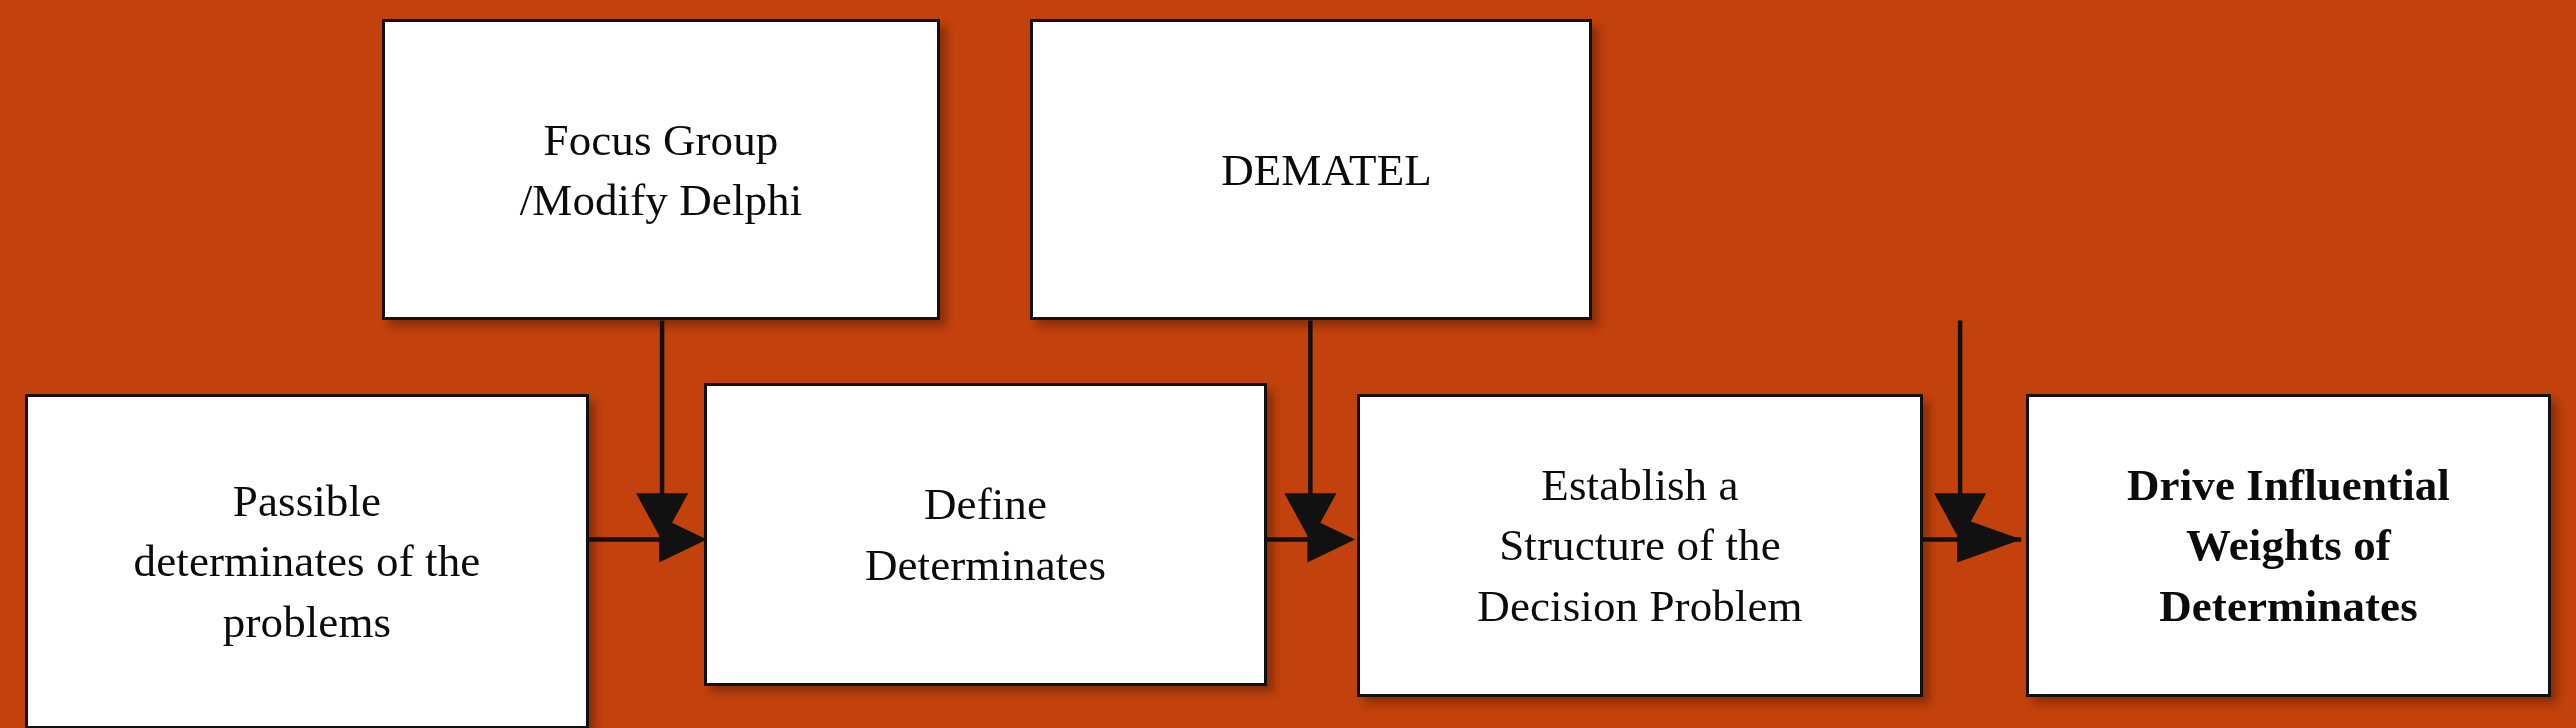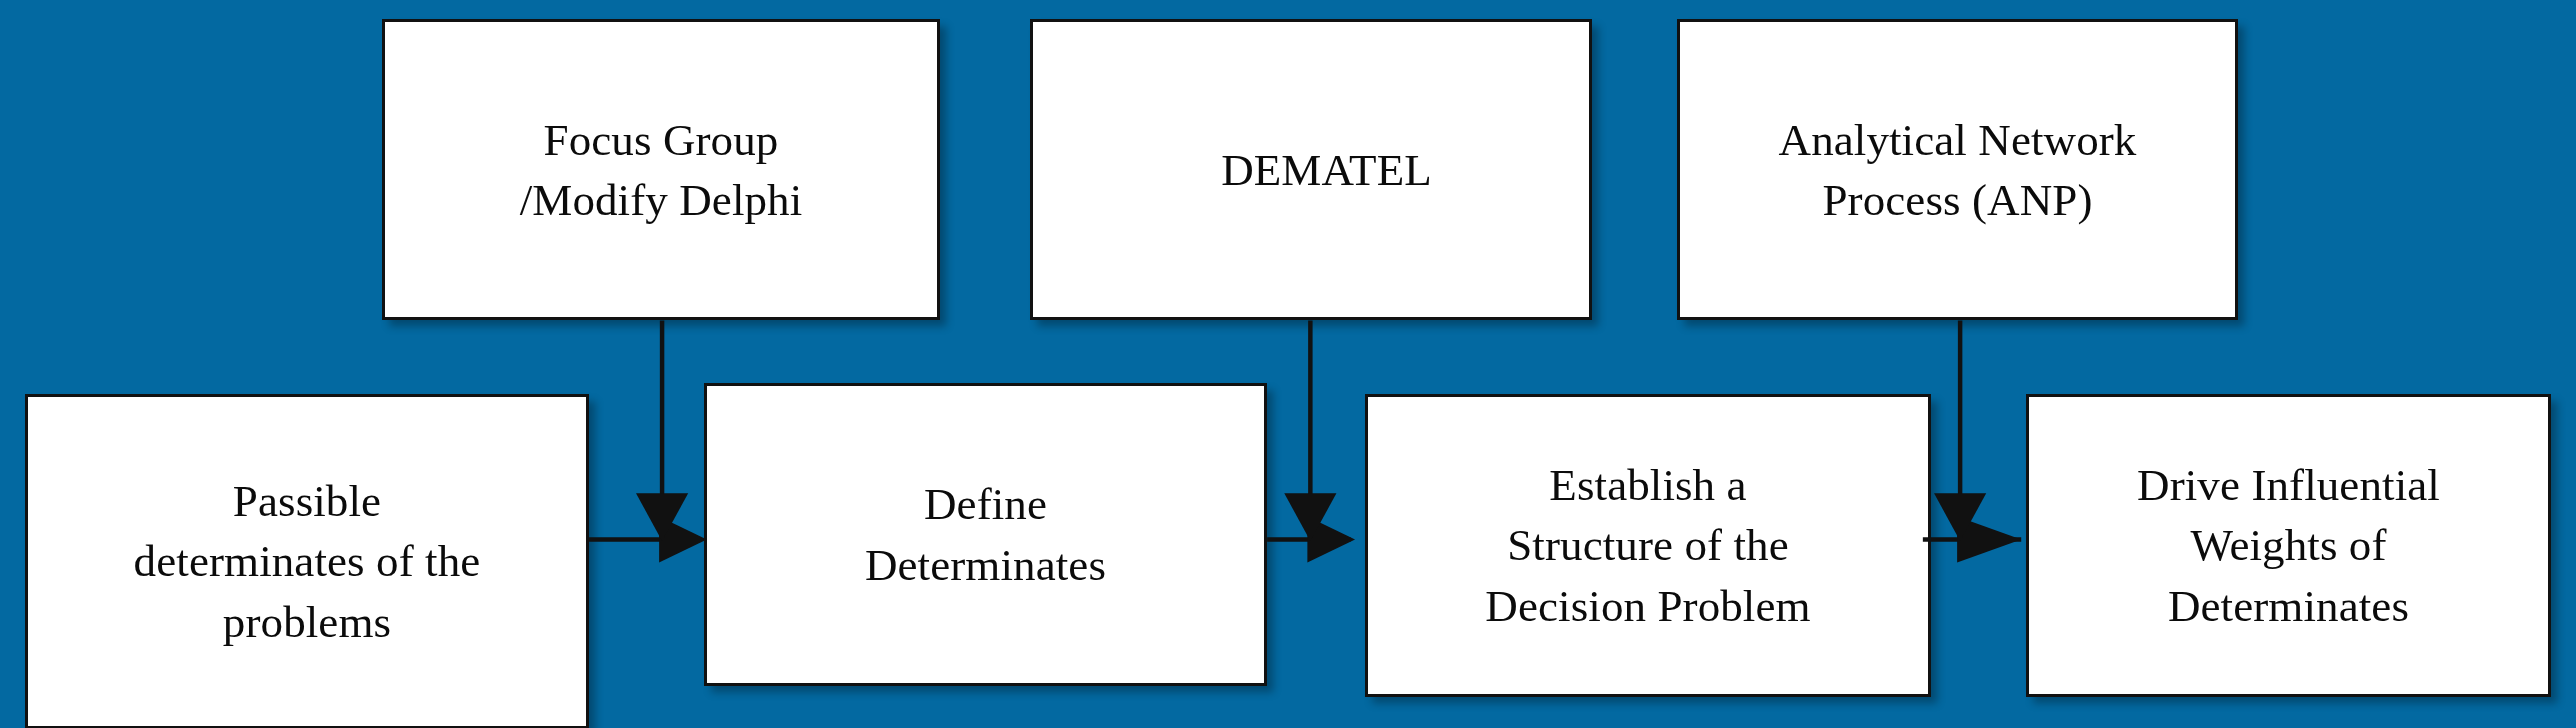--- a/index.html
+++ b/index.html
@@ -5,21 +5,21 @@
 <style>
   html, body {
     margin: 0;
     padding: 0;
     background: #ffffff;
   }
   #canvas {
     position: relative;
     width: 2576px;
     height: 728px;
-    background: #0369a1;
+    background: #c2410c;
     overflow: hidden;
     font-family: "Liberation Serif", "DejaVu Serif", serif;
   }
   .node {
     position: absolute;
     box-sizing: border-box;
     background: #ffffff;
     border: 3.7px solid #111111;
     box-shadow: 6.7px 6.7px 8.2px rgba(0,0,0,0.30);
     display: flex;
@@ -38,22 +38,22 @@
     white-space: pre-line;
     letter-spacing: 0.1px;
   }
   
   #node-focus-group  { left: 382px;  top: 19.4px;  width: 558px; height: 301px; }
   #node-dematel      { left: 1030px; top: 19.4px;  width: 562px; height: 301px; padding-left: 31px; }
   #node-anp          { left: 1677px; top: 19.4px;  width: 561px; height: 301px; }
   
   #node-possible     { left: 25px;   top: 394px; width: 564px; height: 335px; }
   #node-define       { left: 704px;  top: 383px; width: 563px; height: 303px; }
-  #node-establish    { left: 1357px; top: 394px; width: 566px; height: 303px; margin-left: 8px; }
-  #node-drive        { left: 2026px; top: 394px; width: 525px; height: 303px; }
+  #node-establish    { left: 1357px; top: 394px; width: 566px; height: 303px; }
+  #node-drive        { left: 2026px; top: 394px; width: 525px; height: 303px; font-weight: bold; }
 
   
   #connectors {
     position: absolute;
     left: 0;
     top: 0;
     width: 2576px;
     height: 728px;
     pointer-events: none;
   }
@@ -74,24 +74,20 @@
 
   <div class="node" id="node-focus-group">
     <span class="node-label">Focus Group
 /Modify Delphi</span>
   </div>
 
   <div class="node" id="node-dematel">
     <span class="node-label">DEMATEL</span>
   </div>
 
-  <div class="node" id="node-anp">
-    <span class="node-label">Analytical Network
-Process (ANP)</span>
-  </div>
 
   <div class="node" id="node-possible">
     <span class="node-label">Passible
 determinates of the
 problems</span>
   </div>
 
   <div class="node" id="node-define">
     <span class="node-label">Define
 Determinates</span>

